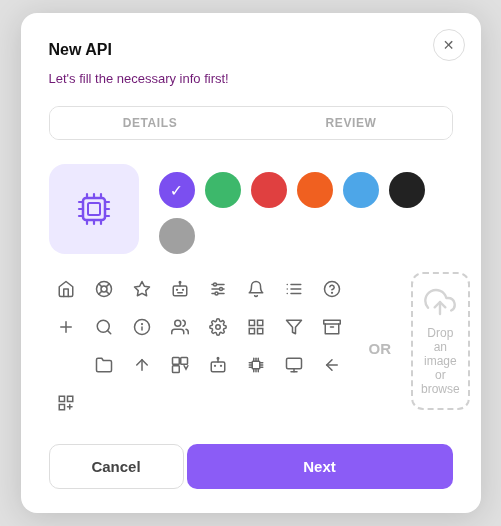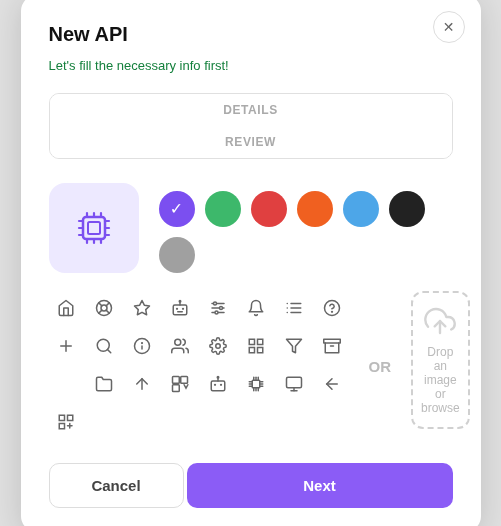--- a/index.html
+++ b/index.html
@@ -30,37 +30,36 @@
       border: 1.5px solid #ddd;
       background: #fff;
       cursor: pointer;
       display: flex;
       align-items: center;
       justify-content: center;
       font-size: 14px;
       color: #666;
     }
     .title {
-      font-size: 20px;
+      font-size: 16px;
       font-weight: 700;
       color: #111;
       margin-bottom: 12px;
     }
     .subtitle {
       font-size: 13px;
-      color: #15803d;
+      color: #701a75;
       margin-bottom: 20px;
     }
     .tabs {
       display: flex;
       border: 1.5px solid #e0e0e0;
       border-radius: 10px;
       overflow: hidden;
       margin-bottom: 24px;
-      flex-direction: column;
     }
     .tab {
       flex: 1;
       padding: 9px 0;
       text-align: center;
       font-size: 12px;
       font-weight: 600;
       color: #aaa;
       letter-spacing: 0.05em;
       cursor: pointer;

